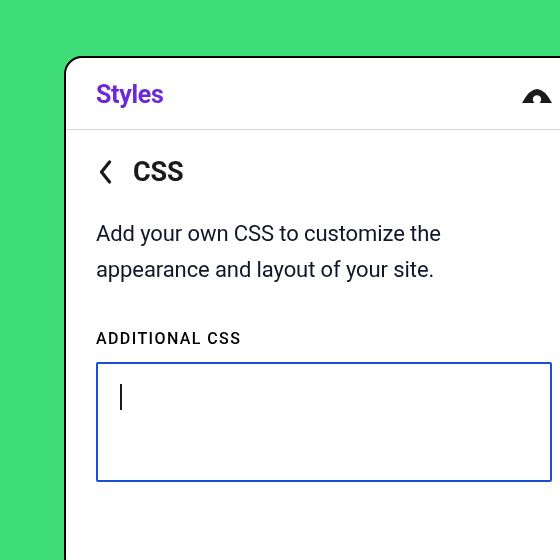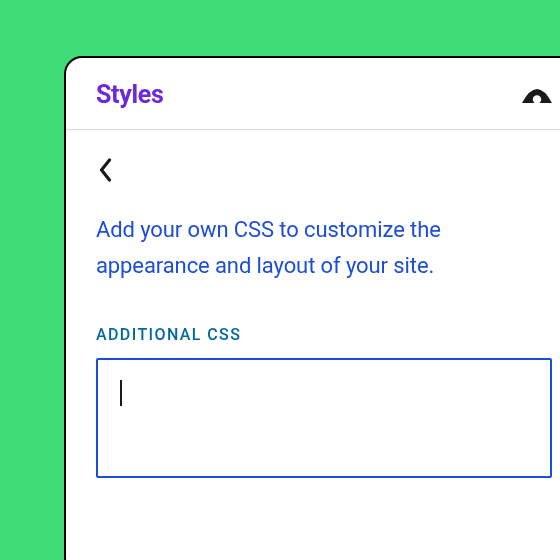--- a/index.html
+++ b/index.html
@@ -69,29 +69,29 @@
     }
     .breadcrumb-title {
       font-size: 27px;
       font-weight: 700;
       color: #1a1a1a;
       letter-spacing: -0.2px;
     }
     .description {
       font-size: 22px;
       line-height: 1.62;
-      color: #1d4ed8;
+      color: #0f172a;
       margin-bottom: 42px;
       letter-spacing: -0.1px;
     }
     .field-label {
       font-size: 16px;
       font-weight: 500;
       letter-spacing: 1.4px;
-      color: #0369a1;
+      color: #000000;
       margin-bottom: 14px;
       text-transform: uppercase;
     }
     .css-editor {
       width: 100%;
       min-height: 120px;
       border: 2.5px solid #1a4ed8;
       border-radius: 2px;
       padding: 20px 22px;
       font-family: "Courier New", monospace;
@@ -127,20 +127,21 @@
     </div>
   </div>
 
   <div class="panel-body">
     <div class="breadcrumb">
       <div class="back-chevron">
         <svg viewBox="0 0 14 24">
           <path d="M 11 2 L 3 12 L 11 22" fill="none" stroke="#1a1a1a" stroke-width="3.2" stroke-linecap="round" stroke-linejoin="round"></path>
         </svg>
       </div>
+      <div class="breadcrumb-title">CSS</div>
     </div>
 
     <div class="description">Add your own CSS to customize the appearance and layout of your site.</div>
 
     <div class="field-label">ADDITIONAL CSS</div>
 
     <div class="css-editor" contenteditable="true" style="">
       <span></span><span class="cursor"></span>
     </div>
   </div>

